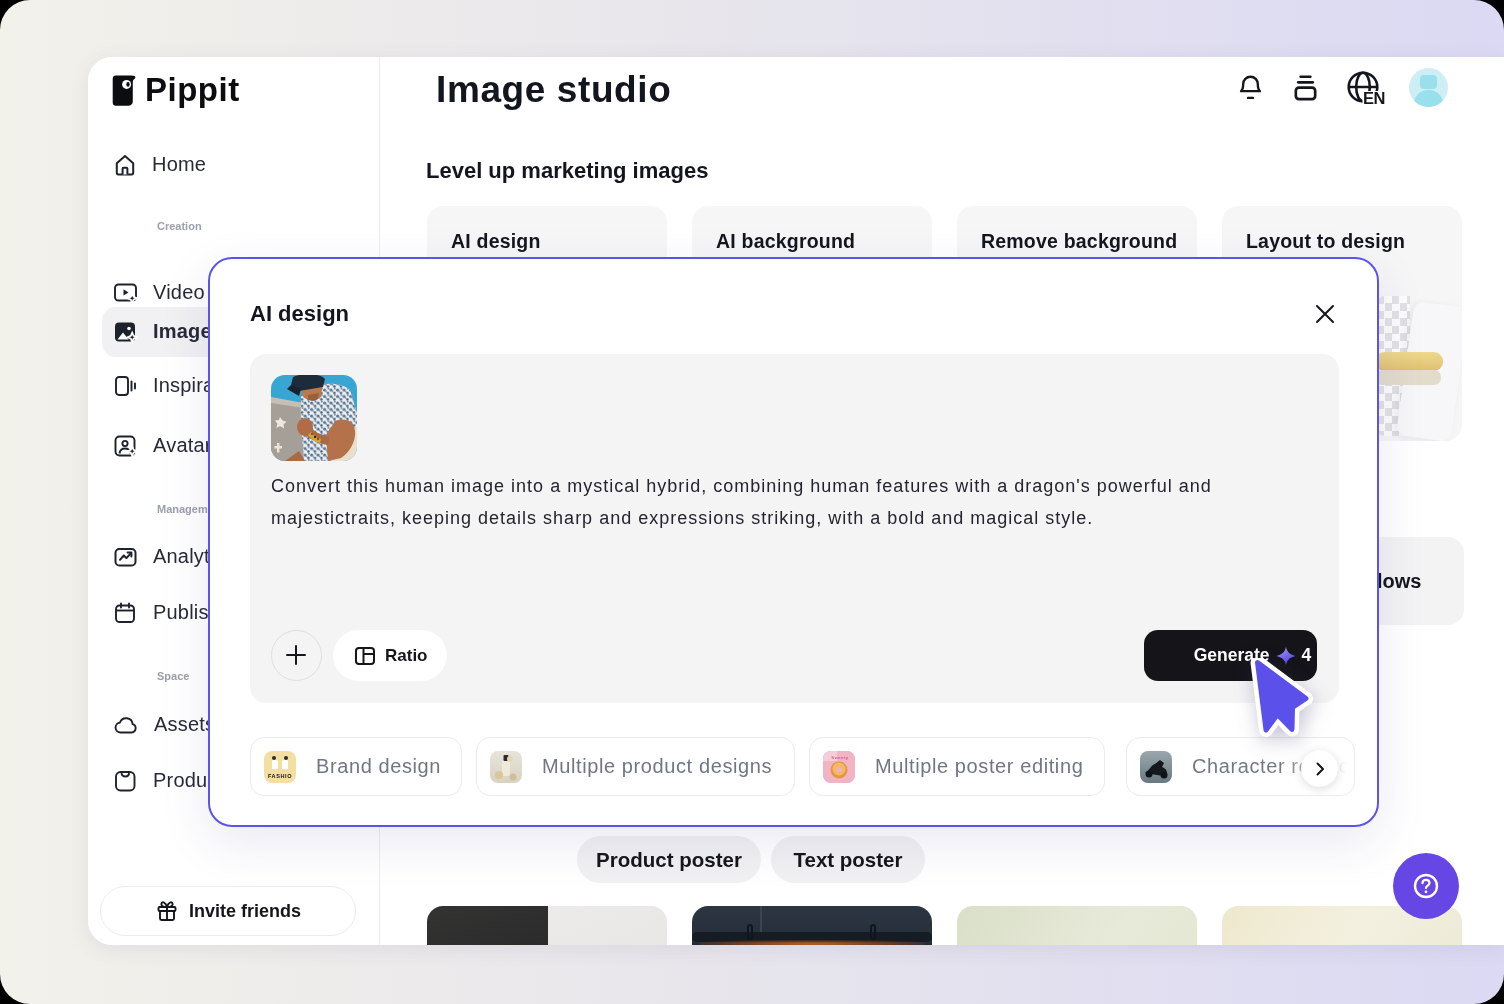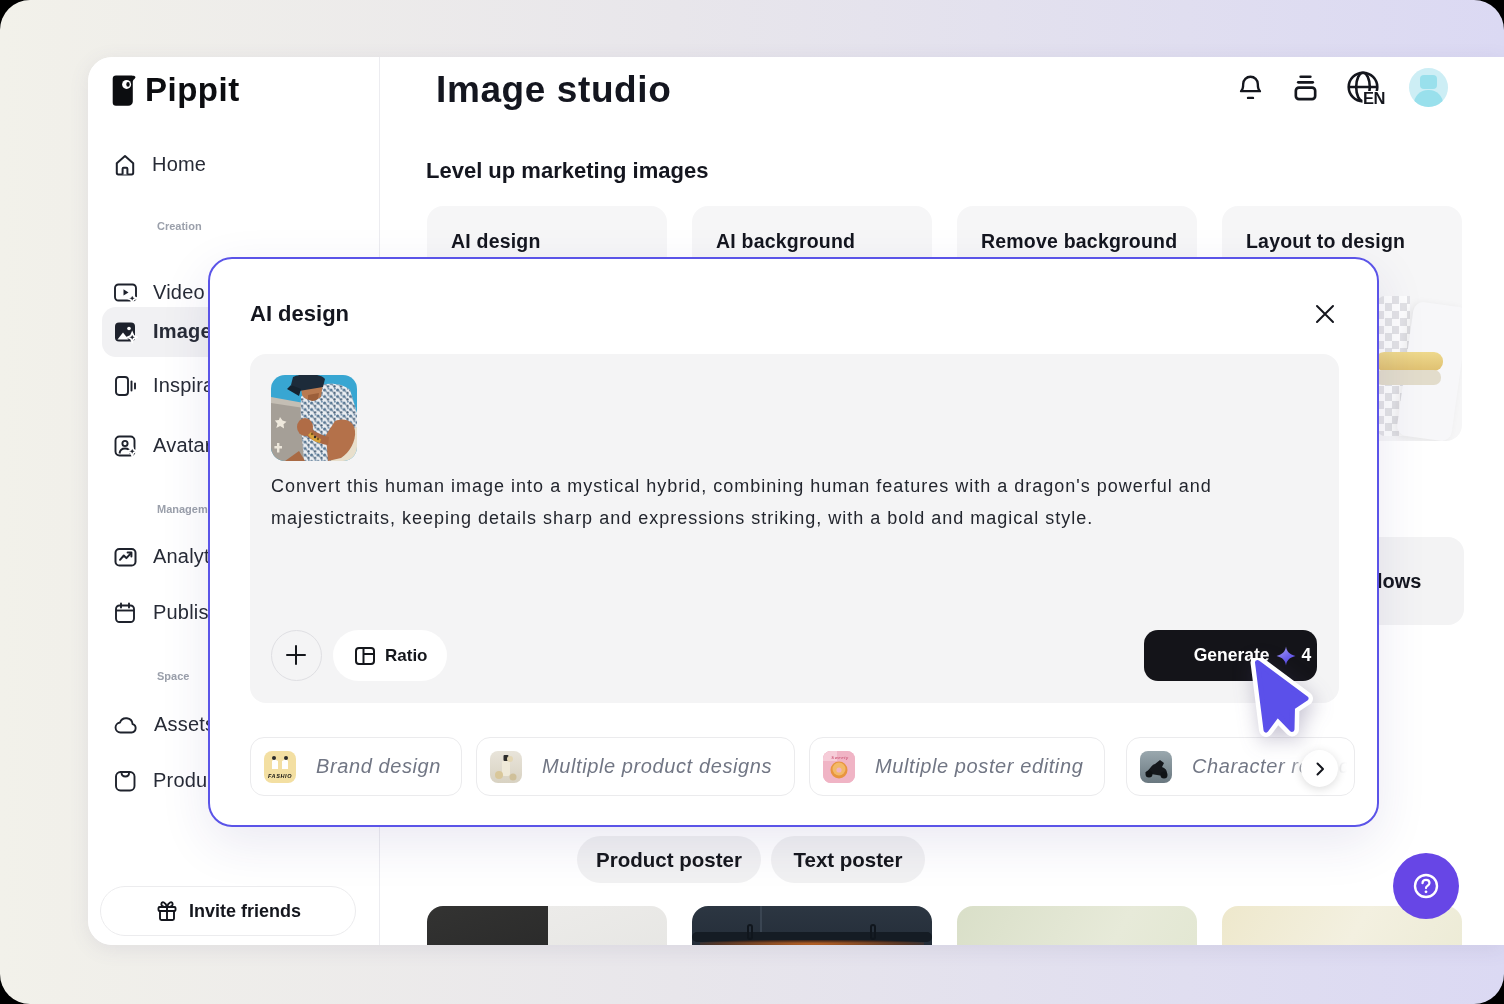--- a/index.html
+++ b/index.html
@@ -56,21 +56,21 @@
     border:1.5px solid #dfdfe3; }
   .plus:before { content:""; position:absolute; left:14px; top:23px; width:20px; height:2.2px; background:#15171c; border-radius:2px; }
   .plus:after { content:""; position:absolute; left:23px; top:14px; width:2.2px; height:20px; background:#15171c; border-radius:2px; }
   .pill { position:absolute; top:276px; height:51px; background:#fff; border-radius:26px;
     display:flex; align-items:center; gap:9px; font-size:17px; font-weight:700; color:#15171c; }
   .gen { position:absolute; left:894px; top:276px; width:173px; height:51px;
     background:#141419; border-radius:14px; display:flex; align-items:center; justify-content:center;
     gap:6px; font-size:17.5px; font-weight:700; color:#fff;padding-left:44px; }
   .chip { position:absolute; top:478px; height:59px; border:1px solid #ebebed; border-radius:14px;
     background:#fff; display:flex; align-items:center; gap:20px; padding-left:13px;
-    font-size:20px; letter-spacing:0.6px; color:#717684; overflow:hidden; white-space:nowrap;font-style:italic; }
+    font-size:20px; letter-spacing:0.6px; color:#717684; overflow:hidden; white-space:nowrap; }
   .chip .cicon { width:32px; height:32px; border-radius:8px; flex:0 0 auto; position:relative; overflow:hidden; }
   .arrowbtn { position:absolute; left:1091px; top:491px; width:37px; height:37px; border-radius:50%;
     background:#fff; box-shadow:0 2px 10px rgba(0,0,0,0.14); display:flex; align-items:center; justify-content:center; }
   .help { position:absolute; left:1393px; top:853px; width:66px; height:66px; border-radius:50%;
     background:#6746e6; display:flex; align-items:center; justify-content:center; }
 </style>
 </head>
 <body>
 <div class="window">
   <div class="app">

